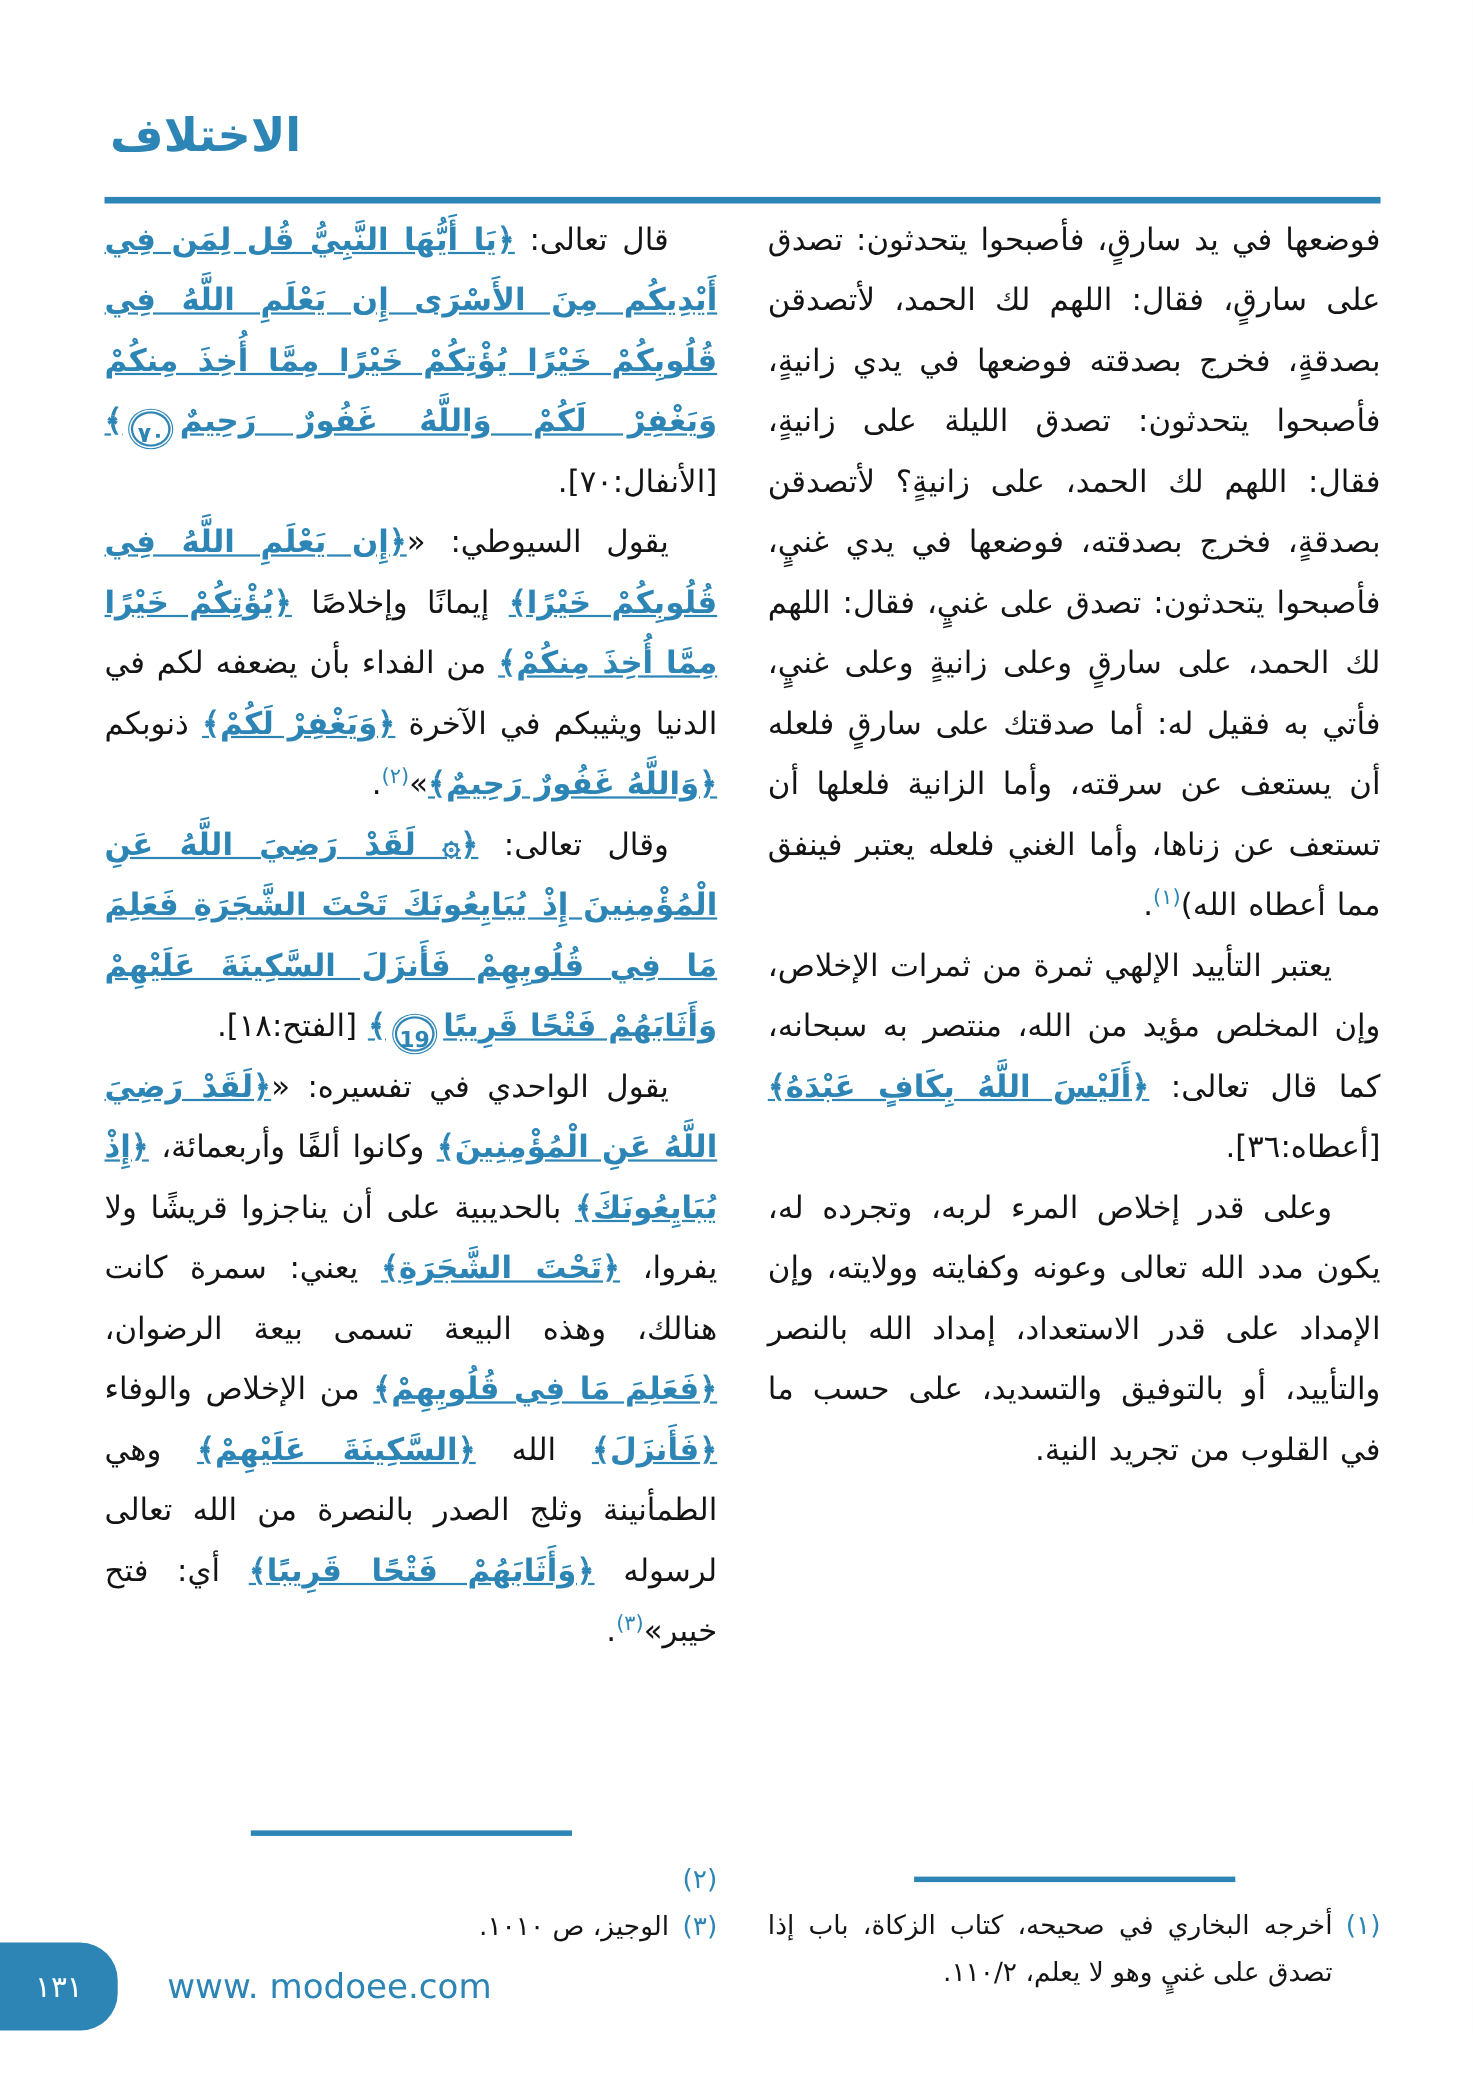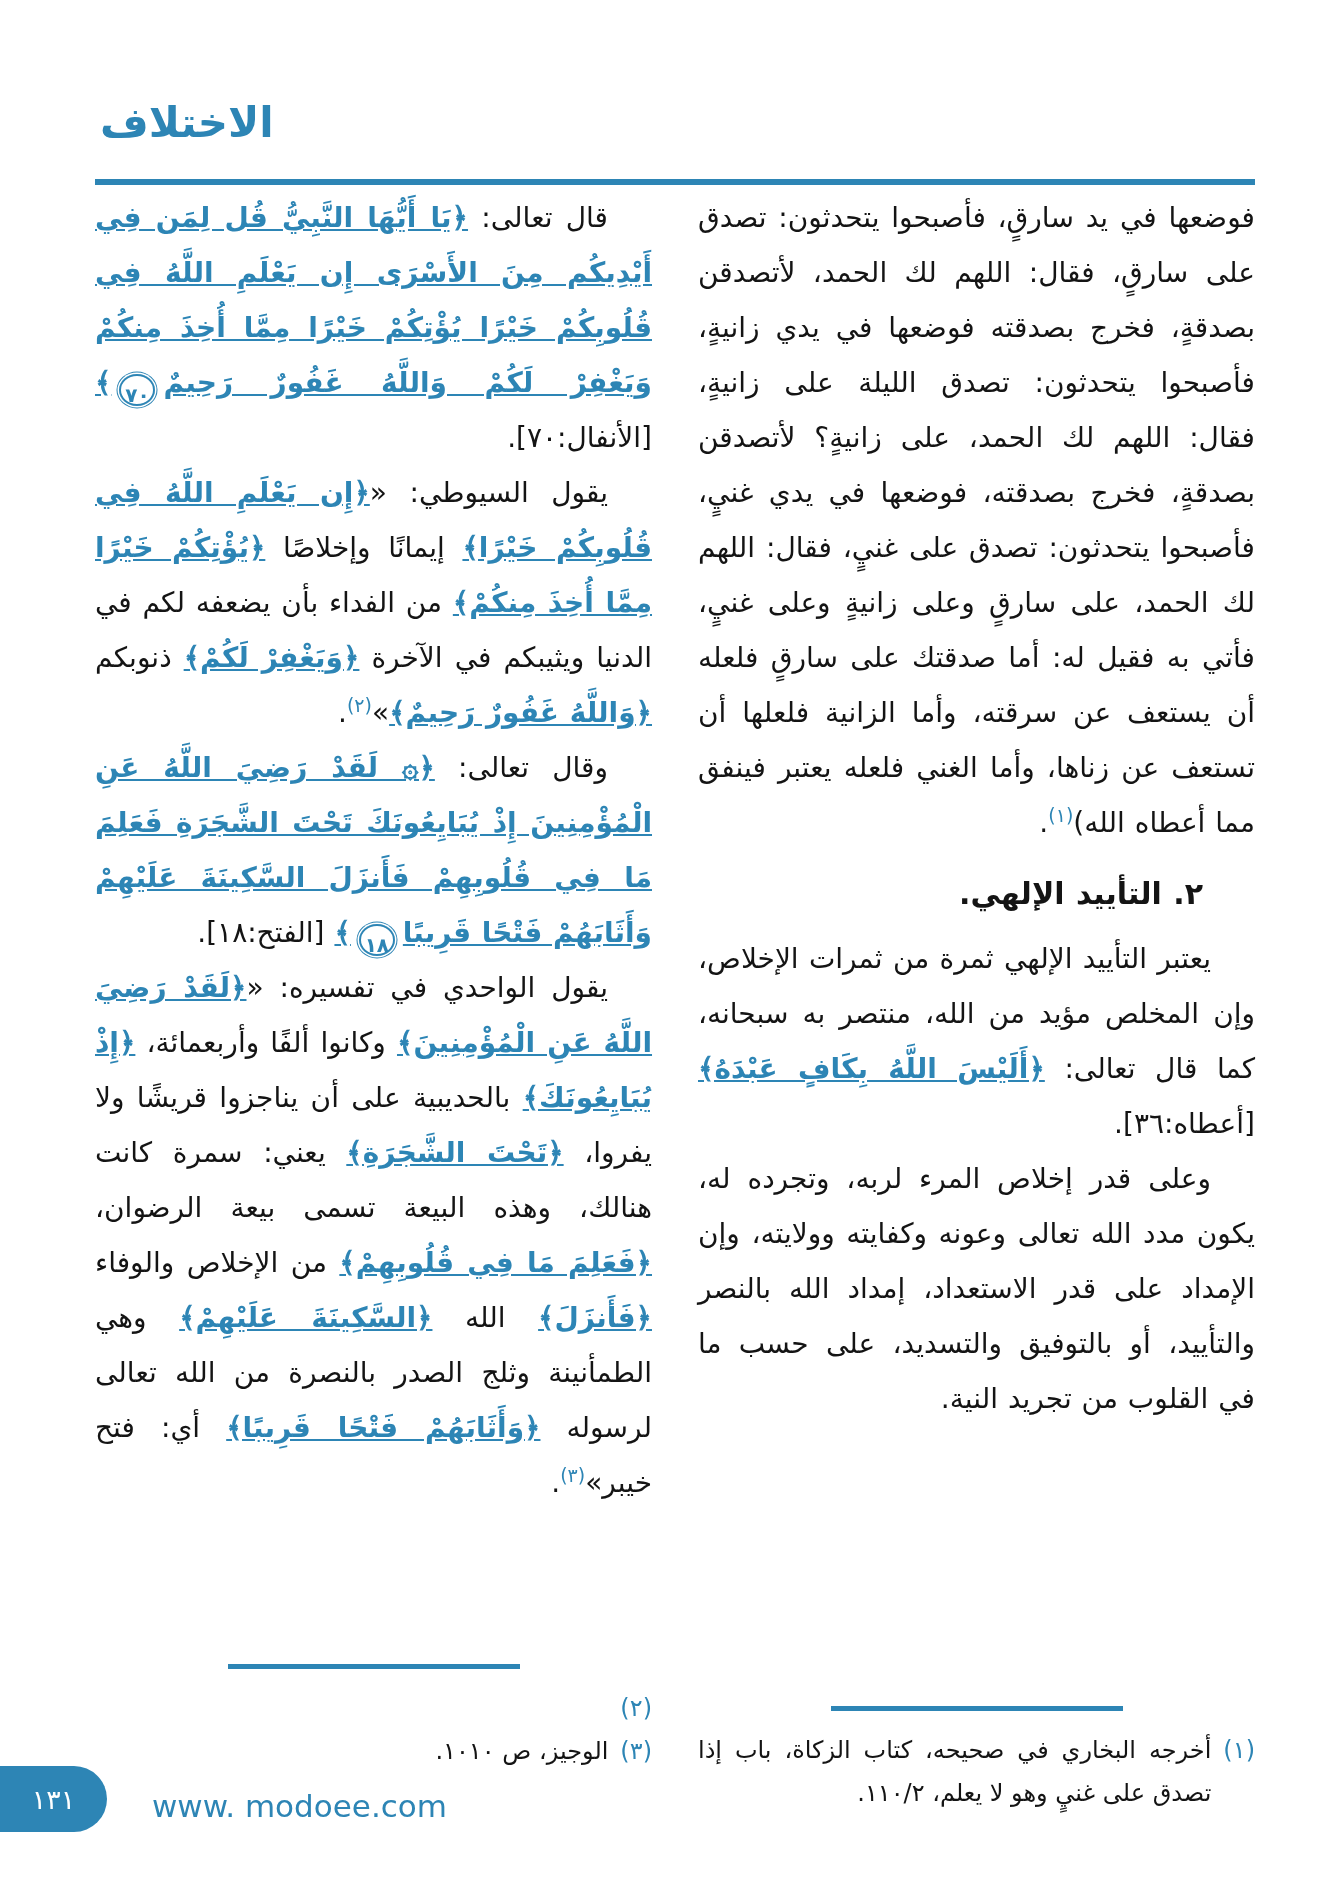--- a/index.html
+++ b/index.html
@@ -113,21 +113,21 @@
     white-space:nowrap;
   }
   .fn-text{
     text-align:justify;
     color:var(--ink);
   }
   
   .page-pill{
     position:absolute;
     left:0;top:1766px;
-    width:107px;height:66px;
+    width:107px;height:80px;
     background:var(--accent);
     border-radius:0 34px 34px 0;
     display:flex;
     align-items:center;
     justify-content:center;
   }
   .page-pill span{
     color:#ffffff;
     font-size:27px;
     letter-spacing:4px;
@@ -147,40 +147,39 @@
 <div class="page">
 
   <h1 class="chapter-title">الاختلاف</h1>
   <div class="header-rule"></div>
 
   <main class="columns">
 
     <section class="col">
       <div class="col-body">
           <p class="para body no-indent"><span class="seg-text">فوضعها في يد سارقٍ، فأصبحوا يتحدثون: تصدق على سارقٍ، فقال: اللهم لك الحمد، لأتصدقن بصدقةٍ، فخرج بصدقته فوضعها في يدي زانيةٍ، فأصبحوا يتحدثون: تصدق الليلة على زانيةٍ، فقال: اللهم لك الحمد، على زانيةٍ؟ لأتصدقن بصدقةٍ، فخرج بصدقته، فوضعها في يدي غنيٍ، فأصبحوا يتحدثون: تصدق على غنيٍ، فقال: اللهم لك الحمد، على سارقٍ وعلى زانيةٍ وعلى غنيٍ، فأتي به فقيل له: أما صدقتك على سارقٍ فلعله أن يستعف عن سرقته، وأما الزانية فلعلها أن تستعف عن زناها، وأما الغني فلعله يعتبر فينفق مما أعطاه الله)</span><span class="seg-fn">(١)</span><span class="seg-text">.</span></p>
-          <p class="para heading"><span class="seg-text">٢. التأييد الإلهي.</span></p>
           <p class="para body"><span class="seg-text">يعتبر التأييد الإلهي ثمرة من ثمرات الإخلاص، وإن المخلص مؤيد من الله، منتصر به سبحانه، كما قال تعالى: </span><span class="seg-quran">﴿أَلَيْسَ اللَّهُ بِكَافٍ عَبْدَهُ﴾</span><span class="seg-text"> [أعطاه:٣٦].</span></p>
           <p class="para body"><span class="seg-text">وعلى قدر إخلاص المرء لربه، وتجرده له، يكون مدد الله تعالى وعونه وكفايته وولايته، وإن الإمداد على قدر الاستعداد، إمداد الله بالنصر والتأييد، أو بالتوفيق والتسديد، على حسب ما في القلوب من تجريد النية.</span></p>
         </div>
       <div class="fn-block">
         <div class="fn-rule"></div>
         <div class="fn-list">
             <div class="fn-item">
               <span class="fn-marker">(١)</span>
               <span class="fn-text">أخرجه البخاري في صحيحه، كتاب الزكاة، باب إذا تصدق على غنيٍ وهو لا يعلم، ١١٠/٢.</span>
             </div>
           </div>
       </div>
     </section>
 
     <section class="col">
       <div class="col-body">
           <p class="para body"><span class="seg-text">قال تعالى: </span><span class="seg-quran">﴿يَا أَيُّهَا النَّبِيُّ قُل لِمَن فِي أَيْدِيكُم مِنَ الأَسْرَى إِن يَعْلَمِ اللَّهُ فِي قُلُوبِكُمْ خَيْرًا يُؤْتِكُمْ خَيْرًا مِمَّا أُخِذَ مِنكُمْ وَيَغْفِرْ لَكُمْ وَاللَّهُ غَفُورٌ رَحِيمٌ</span><span class="seg-ayah">٧٠</span><span class="seg-quran">﴾</span><span class="seg-text"> [الأنفال:٧٠].</span></p>
           <p class="para body"><span class="seg-text">يقول السيوطي: «</span><span class="seg-quran">﴿إِن يَعْلَمِ اللَّهُ فِي قُلُوبِكُمْ خَيْرًا﴾</span><span class="seg-text"> إيمانًا وإخلاصًا </span><span class="seg-quran">﴿يُؤْتِكُمْ خَيْرًا مِمَّا أُخِذَ مِنكُمْ﴾</span><span class="seg-text"> من الفداء بأن يضعفه لكم في الدنيا ويثيبكم في الآخرة </span><span class="seg-quran">﴿وَيَغْفِرْ لَكُمْ﴾</span><span class="seg-text"> ذنوبكم </span><span class="seg-quran">﴿وَاللَّهُ غَفُورٌ رَحِيمٌ﴾</span><span class="seg-text">»</span><span class="seg-fn">(٢)</span><span class="seg-text">.</span></p>
-          <p class="para body"><span class="seg-text">وقال تعالى: </span><span class="seg-quran">﴿۞ لَقَدْ رَضِيَ اللَّهُ عَنِ الْمُؤْمِنِينَ إِذْ يُبَايِعُونَكَ تَحْتَ الشَّجَرَةِ فَعَلِمَ مَا فِي قُلُوبِهِمْ فَأَنزَلَ السَّكِينَةَ عَلَيْهِمْ وَأَثَابَهُمْ فَتْحًا قَرِيبًا</span><span class="seg-ayah">١٨</span><span class="seg-quran">﴾</span><span class="seg-text"> [الفتح:١٨].</span></p>
+          <p class="para body"><span class="seg-text">وقال تعالى: </span><span class="seg-quran">﴿۞ لَقَدْ رَضِيَ اللَّهُ عَنِ الْمُؤْمِنِينَ إِذْ يُبَايِعُونَكَ تَحْتَ الشَّجَرَةِ فَعَلِمَ مَا فِي قُلُوبِهِمْ فَأَنزَلَ السَّكِينَةَ عَلَيْهِمْ وَأَثَابَهُمْ فَتْحًا قَرِيبًا</span><span class="seg-ayah">19</span><span class="seg-quran">﴾</span><span class="seg-text"> [الفتح:١٨].</span></p>
           <p class="para body"><span class="seg-text">يقول الواحدي في تفسيره: «</span><span class="seg-quran">﴿لَقَدْ رَضِيَ اللَّهُ عَنِ الْمُؤْمِنِينَ﴾</span><span class="seg-text"> وكانوا ألفًا وأربعمائة، </span><span class="seg-quran">﴿إِذْ يُبَايِعُونَكَ﴾</span><span class="seg-text"> بالحديبية على أن يناجزوا قريشًا ولا يفروا، </span><span class="seg-quran">﴿تَحْتَ الشَّجَرَةِ﴾</span><span class="seg-text"> يعني: سمرة كانت هنالك، وهذه البيعة تسمى بيعة الرضوان، </span><span class="seg-quran">﴿فَعَلِمَ مَا فِي قُلُوبِهِمْ﴾</span><span class="seg-text"> من الإخلاص والوفاء </span><span class="seg-quran">﴿فَأَنزَلَ﴾</span><span class="seg-text"> الله </span><span class="seg-quran">﴿السَّكِينَةَ عَلَيْهِمْ﴾</span><span class="seg-text"> وهي الطمأنينة وثلج الصدر بالنصرة من الله تعالى لرسوله </span><span class="seg-quran">﴿وَأَثَابَهُمْ فَتْحًا قَرِيبًا﴾</span><span class="seg-text"> أي: فتح خيبر»</span><span class="seg-fn">(٣)</span><span class="seg-text">.</span></p>
         </div>
       <div class="fn-block fn-left">
         <div class="fn-rule"></div>
         <div class="fn-list">
             <div class="fn-item">
               <span class="fn-marker">(٢)</span>
             </div>
             <div class="fn-item">
               <span class="fn-marker">(٣)</span>

